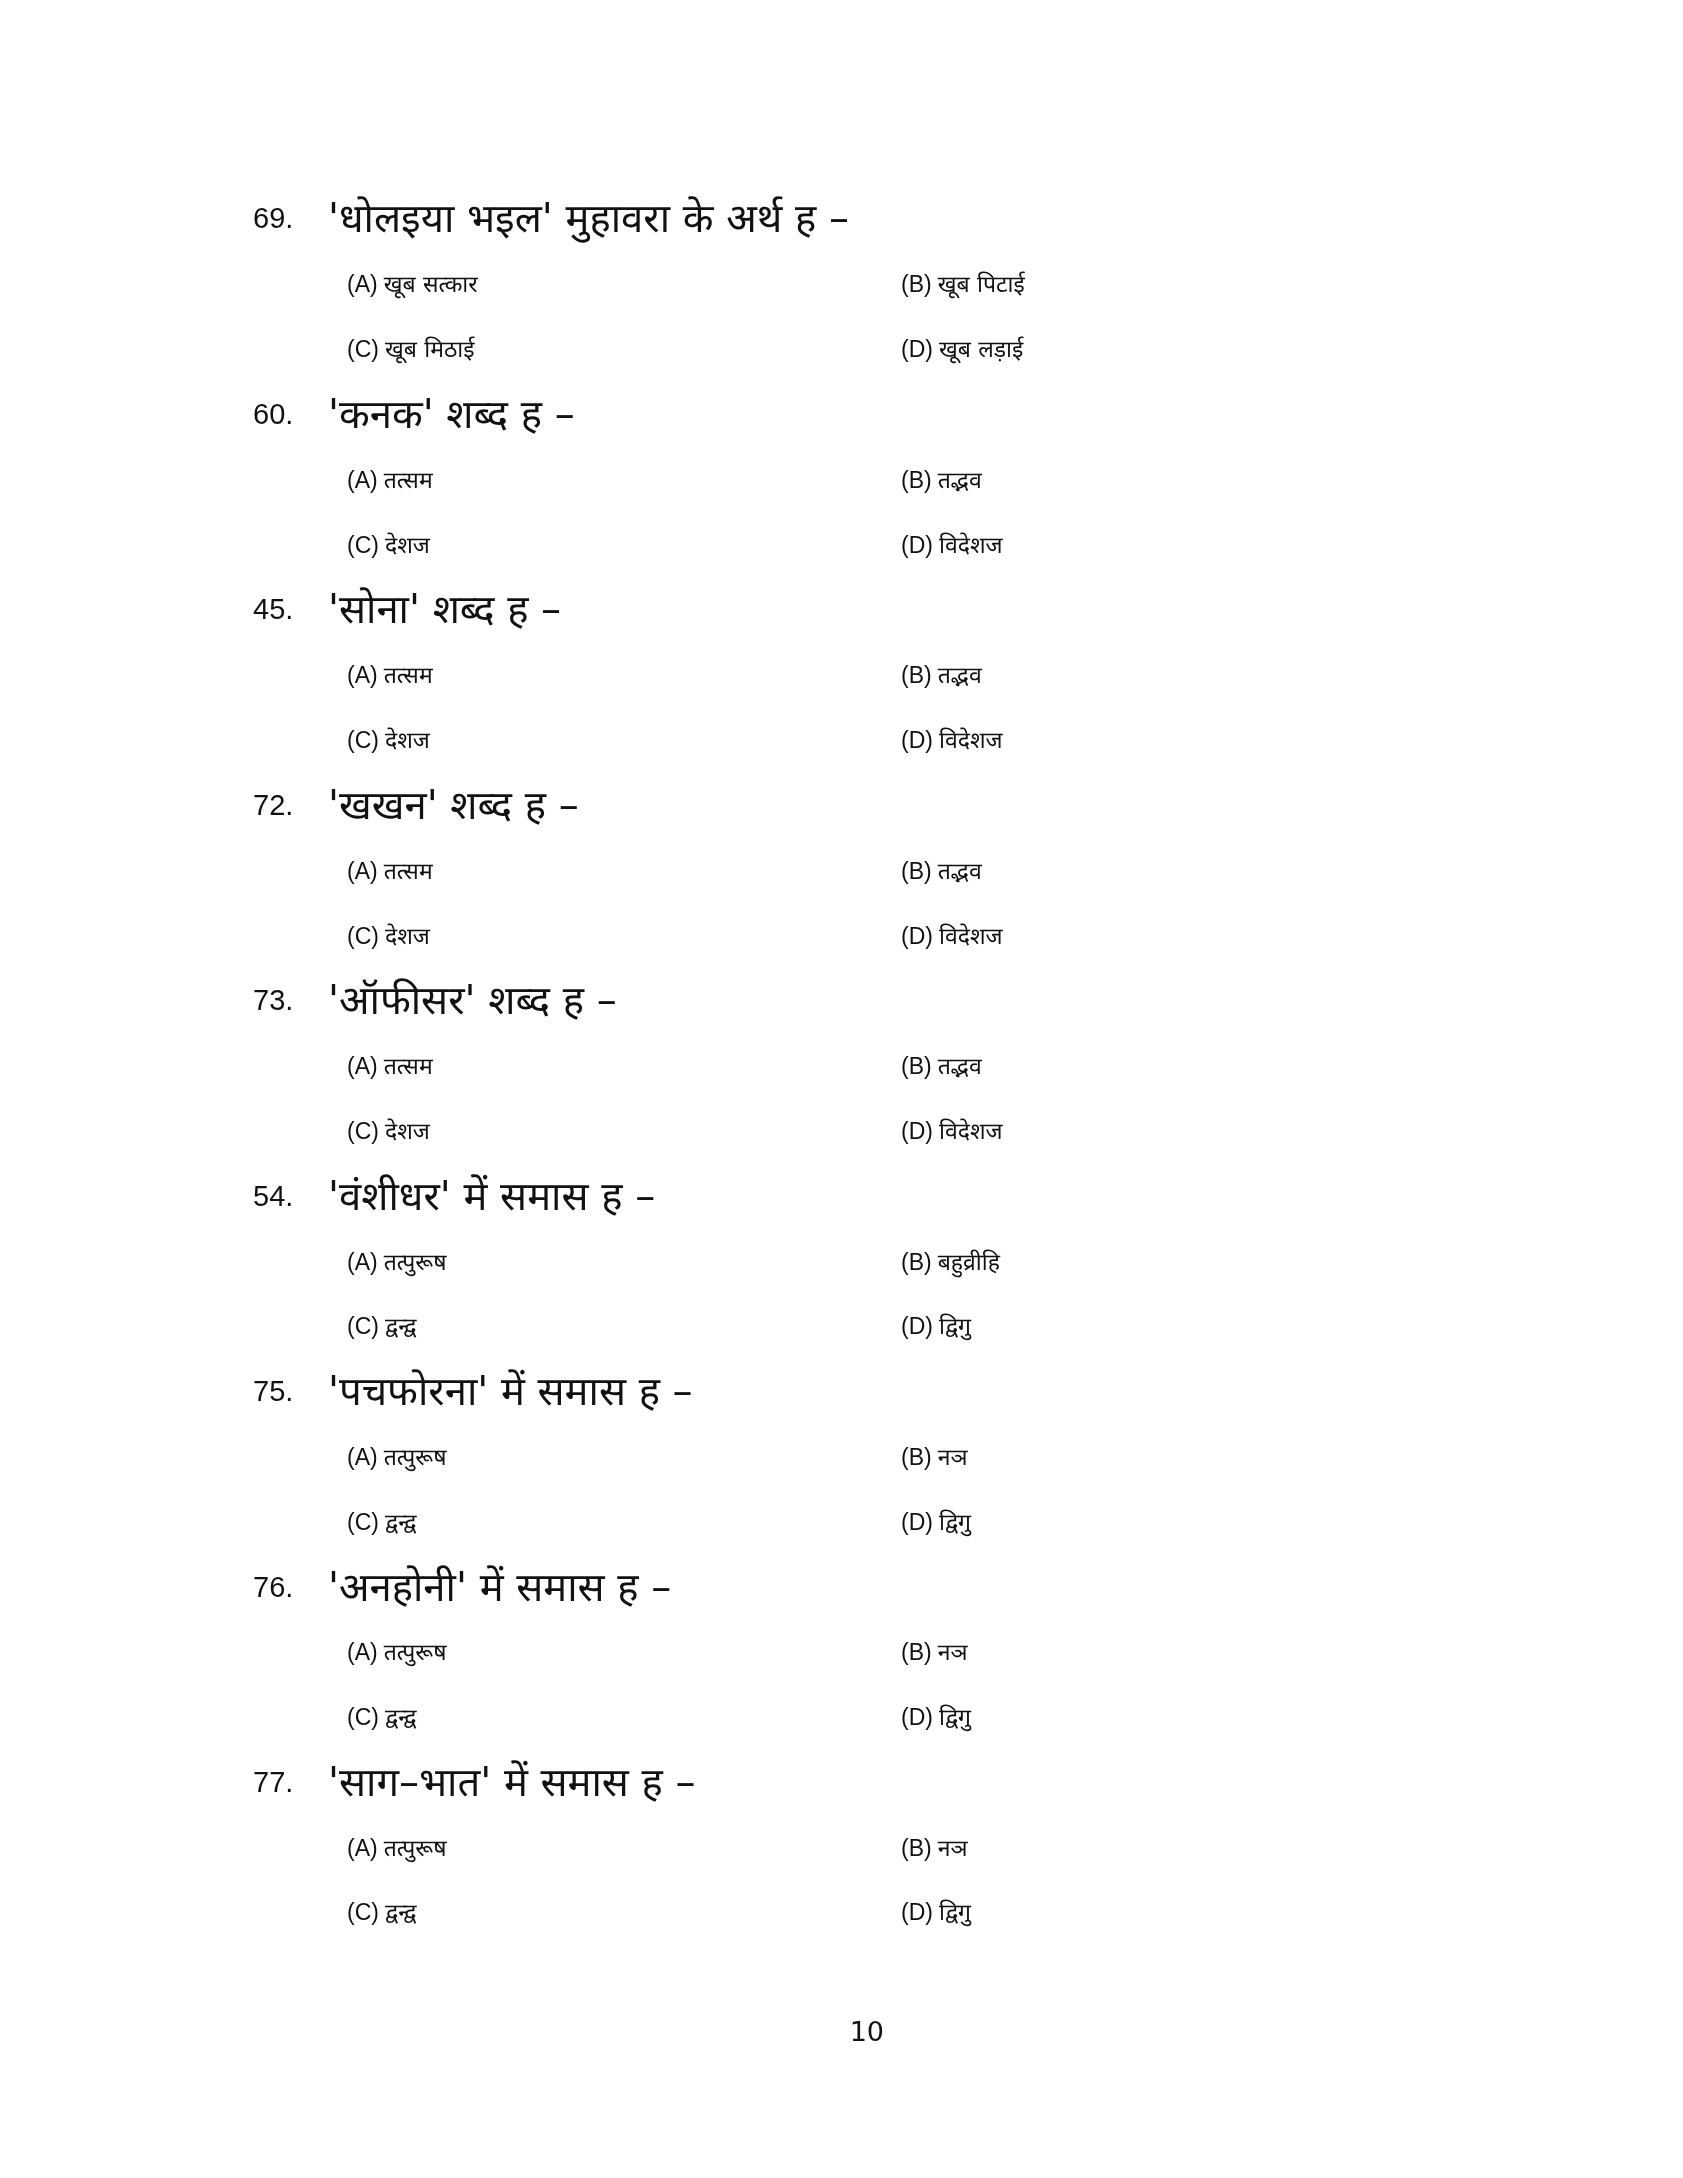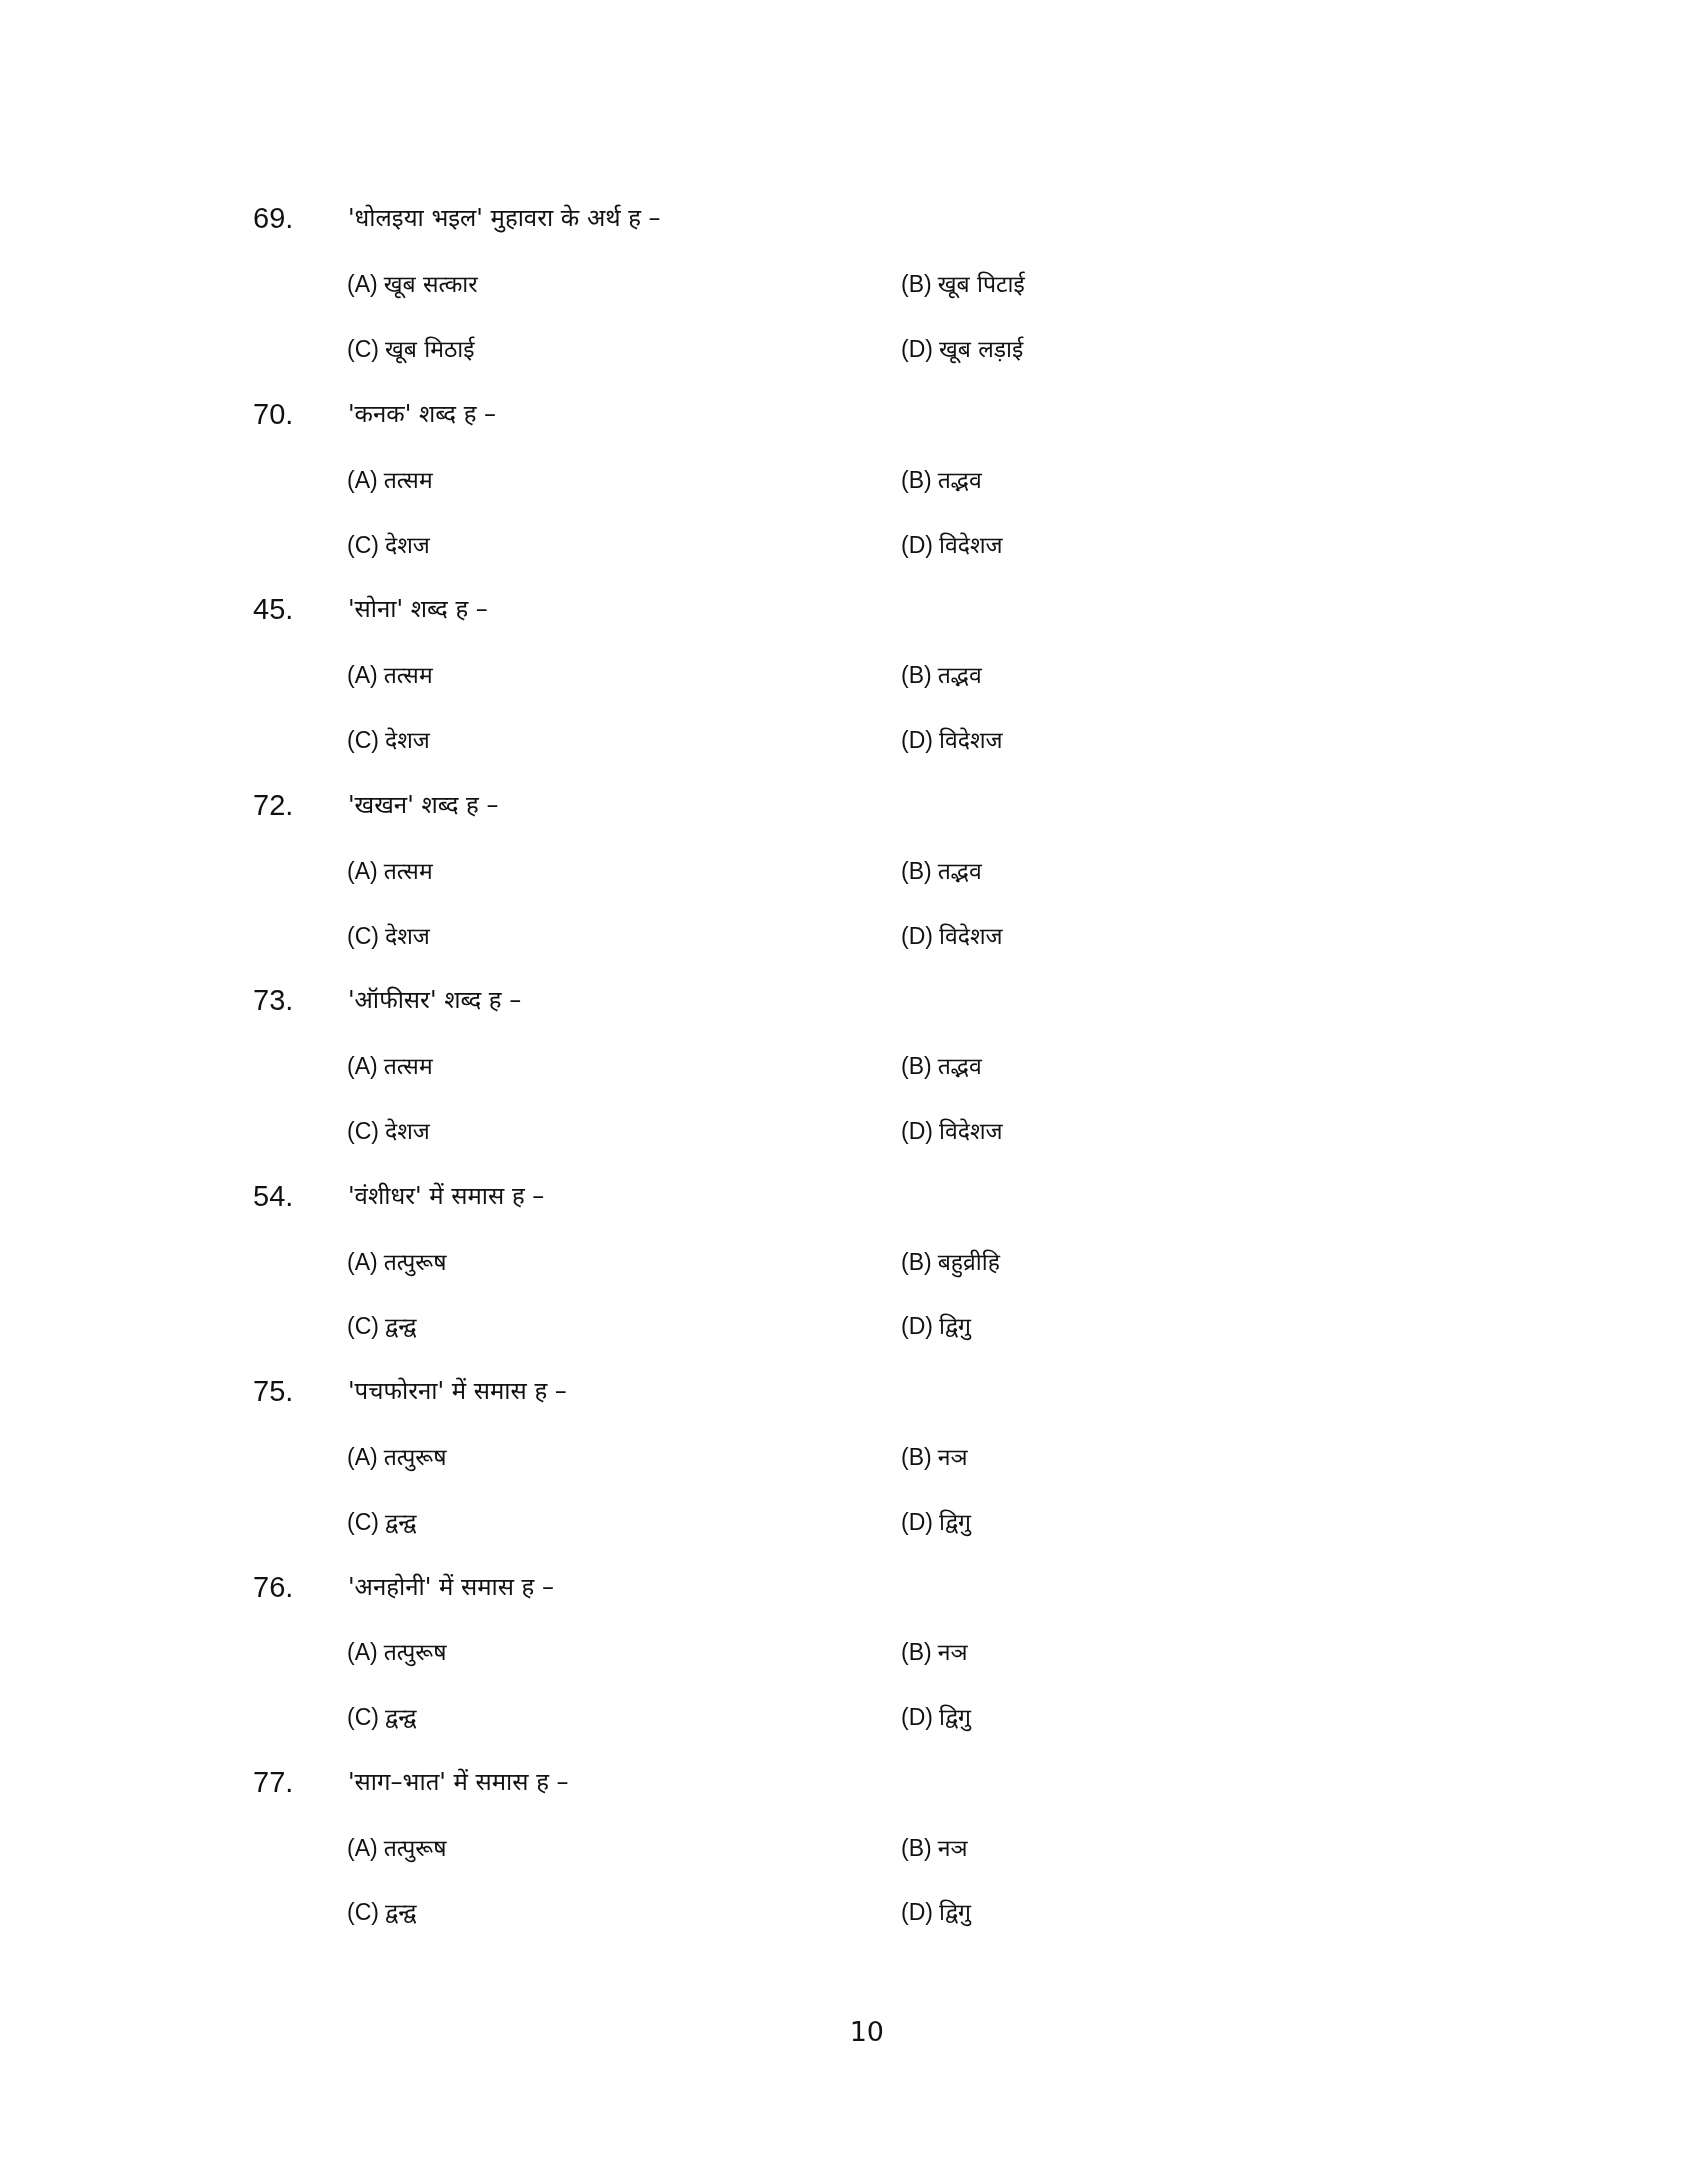--- a/index.html
+++ b/index.html
@@ -1,20 +1,20 @@
 <!DOCTYPE html>
 <html><head>
 <meta charset="utf-8">
 <style>
   html, body { margin: 0; padding: 0; background: #ffffff; }
   body { width: 1683px; height: 2178px; position: relative; overflow: hidden;
          font-family: "Liberation Sans", "DejaVu Sans", sans-serif; color: #111111; }
   .line { position: absolute; height: 44px; line-height: 44px; white-space: nowrap; margin-top: 12px; }
   .qnum { position: absolute; left: 253px; font-size: 29px; }
-  .qtext { position: absolute; left: 348px; font-size: 24px; font-family: "DejaVu Sans", sans-serif; }
+  .qtext { position: absolute; left: 328px; font-size: 40px; font-family: "DejaVu Sans", sans-serif; }
   .opt { position: absolute; font-size: 23px; text-align: right; }
   .opt .lbl { font-family: "Liberation Sans", sans-serif; }
   .opt .val { font-family: "DejaVu Sans", sans-serif; margin-left: 6px; }
   .col-a { left: 347px; }
   .col-b { left: 901px; }
   .pagenum { position: absolute; left: 844px; top: 2016px; width: 40px; text-align: right;
              font-size: 27px; font-family: "DejaVu Sans", sans-serif; }
 </style>
 </head>
 <body>
@@ -22,21 +22,21 @@
 <div>
   <div class="line qnum" style="top:184px">69.</div>
   <div class="line qtext" style="top:184px">'धोलइया भइल' मुहावरा के अर्थ ह –</div>
   <div class="line opt col-a" style="top:250px"><span class="lbl">(A)</span><span class="val">खूब सत्कार</span></div>
   <div class="line opt col-b" style="top:250px"><span class="lbl">(B)</span><span class="val">खूब पिटाई</span></div>
   <div class="line opt col-a" style="top:315px"><span class="lbl">(C)</span><span class="val">खूब मिठाई</span></div>
   <div class="line opt col-b" style="top:315px"><span class="lbl">(D)</span><span class="val">खूब लड़ाई</span></div>
 </div>
 
 <div>
-  <div class="line qnum" style="top:380px">70.</div>
+  <div class="line qnum" style="top:380px">60.</div>
   <div class="line qtext" style="top:380px">'कनक' शब्द ह –</div>
   <div class="line opt col-a" style="top:446px"><span class="lbl">(A)</span><span class="val">तत्सम</span></div>
   <div class="line opt col-b" style="top:446px"><span class="lbl">(B)</span><span class="val">तद्भव</span></div>
   <div class="line opt col-a" style="top:511px"><span class="lbl">(C)</span><span class="val">देशज</span></div>
   <div class="line opt col-b" style="top:511px"><span class="lbl">(D)</span><span class="val">विदेशज</span></div>
 </div>
 
 <div>
   <div class="line qnum" style="top:575px">45.</div>
   <div class="line qtext" style="top:575px">'सोना' शब्द ह –</div>

